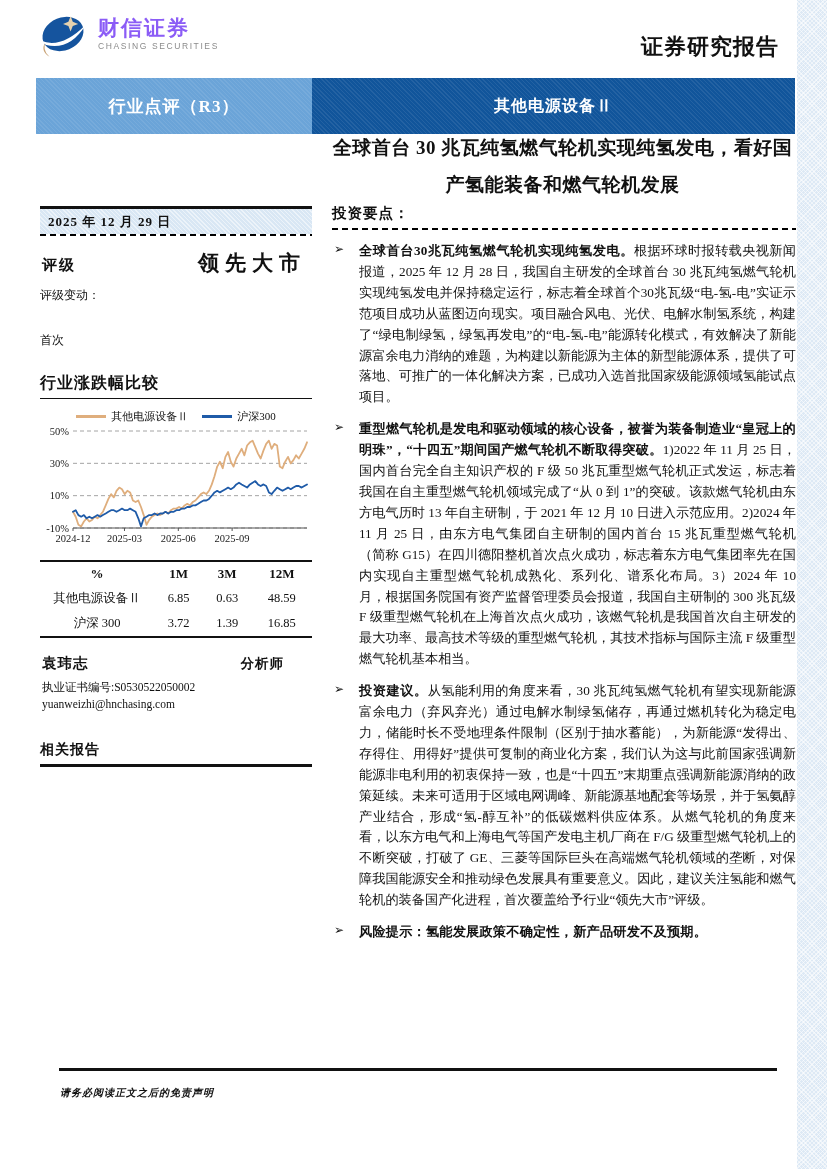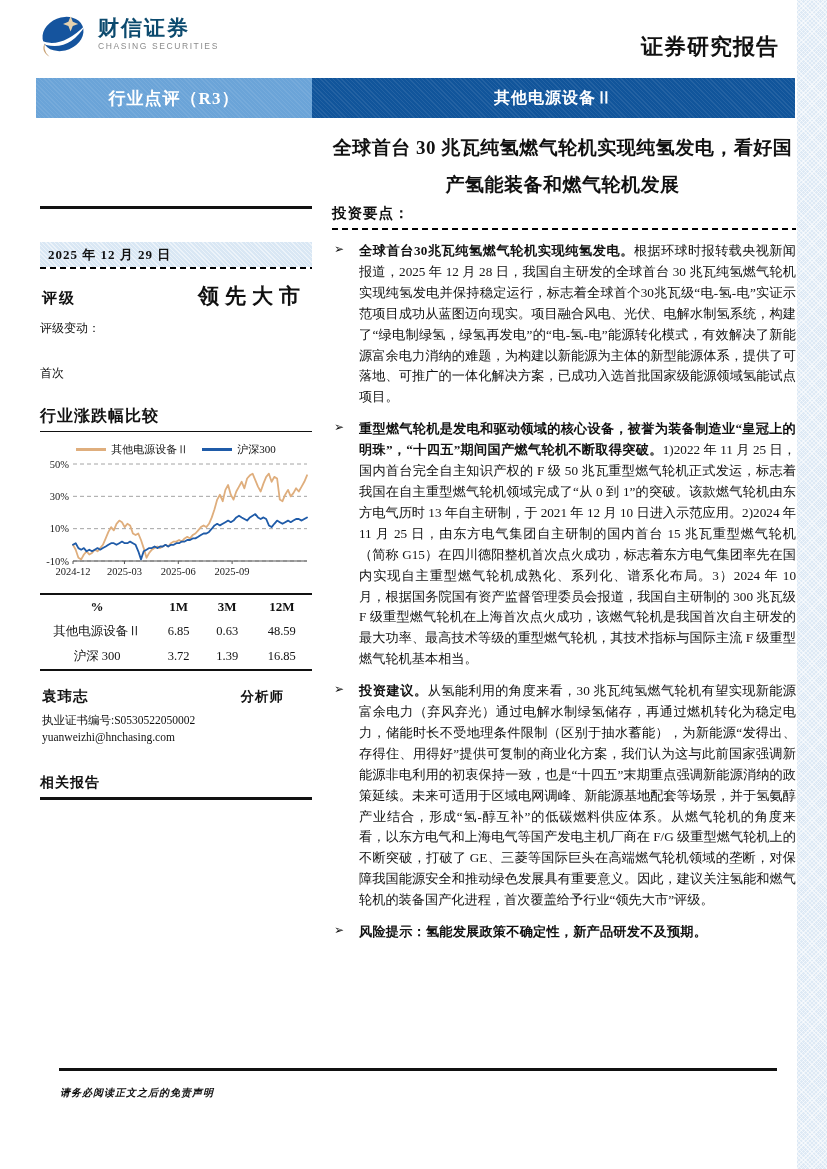--- a/index.html
+++ b/index.html
@@ -5,41 +5,41 @@
   html,body{margin:0;padding:0;background:#ffffff;}
   .page{position:relative;width:827px;height:1169px;background:#fff;overflow:hidden;
         font-family:"Liberation Serif", serif;color:#111;}
   
   .edge-strip{position:absolute;right:0;top:0;width:30px;height:1169px;background:#dde9f5;
     background-image:repeating-linear-gradient(45deg,rgba(255,255,255,.55) 0 1px,transparent 1px 3px),
                      repeating-linear-gradient(-45deg,rgba(255,255,255,.55) 0 1px,transparent 1px 3px);}
   
   .logo{position:absolute;left:36px;top:10px;display:flex;align-items:center;gap:8px;}
   .logo svg{display:block;}
-  .logo-cn{font-size:21px;font-weight:bold;color:#0c4a6e;letter-spacing:2px;line-height:1.1;}
+  .logo-cn{font-size:21px;font-weight:bold;color:#8b5cf6;letter-spacing:2px;line-height:1.1;}
   .logo-en{font-family:"Liberation Sans",sans-serif;font-size:8.5px;color:#8b8b8b;letter-spacing:1.6px;margin-top:1px;}
   .report-type{position:absolute;right:48px;top:32px;font-size:22px;font-weight:bold;letter-spacing:1px;}
   
-  .bar{position:absolute;top:78px;height:40px;display:flex;align-items:center;justify-content:center;
+  .bar{position:absolute;top:78px;height:56px;display:flex;align-items:center;justify-content:center;
        color:#fff;font-weight:bold;
        background-image:repeating-linear-gradient(45deg,rgba(255,255,255,.08) 0 1px,transparent 1px 3px);}
   .bar-left{left:36px;width:276px;background-color:#6ba4d8;font-size:17px;letter-spacing:1px;}
   .bar-right{left:312px;width:483px;background-color:#11559b;font-size:16px;letter-spacing:1px;}
   
   .title{position:absolute;left:330px;top:129px;width:465px;text-align:center;
          font-size:19px;font-weight:bold;line-height:37px;letter-spacing:.5px;}
   
   .rule2{height:2.5px;background:#111;}
   .rule1{height:1.8px;background:#111;}
   .dash-rule{height:2px;background:repeating-linear-gradient(90deg,#000 0 6px,transparent 6px 10px);}
   
   .aside{position:absolute;left:40px;top:206px;width:272px;}
   .date-band{background:#d9e7f4;
      background-image:repeating-linear-gradient(45deg,rgba(255,255,255,.5) 0 1px,transparent 1px 3px);
-     padding:4px 8px 3px 8px;font-size:13px;font-weight:bold;letter-spacing:1px;margin-top:33px;}
+     padding:4px 8px 3px 8px;font-size:13px;font-weight:bold;letter-spacing:1px;}
   .rating-row{display:flex;align-items:baseline;justify-content:space-between;margin:13px 6px 0 2px;}
   .rating-label{font-size:15px;font-weight:bold;letter-spacing:2px;}
   .rating-value{font-size:21px;font-weight:bold;letter-spacing:6px;}
   .rating-change{display:flex;justify-content:flex-end;gap:28px;margin:10px 22px 0 0;font-size:12px;flex-direction:column;}
   .chart-head{margin-top:24px;font-size:16px;font-weight:bold;letter-spacing:1px;}
   .chart-head-rule{margin-top:4px;}
   .legend{display:flex;justify-content:center;align-items:center;gap:14px;margin-top:10px;font-size:11px;}
   .legend-item{display:flex;align-items:center;gap:5px;}
   .swatch{display:inline-block;width:30px;height:3px;}
   

